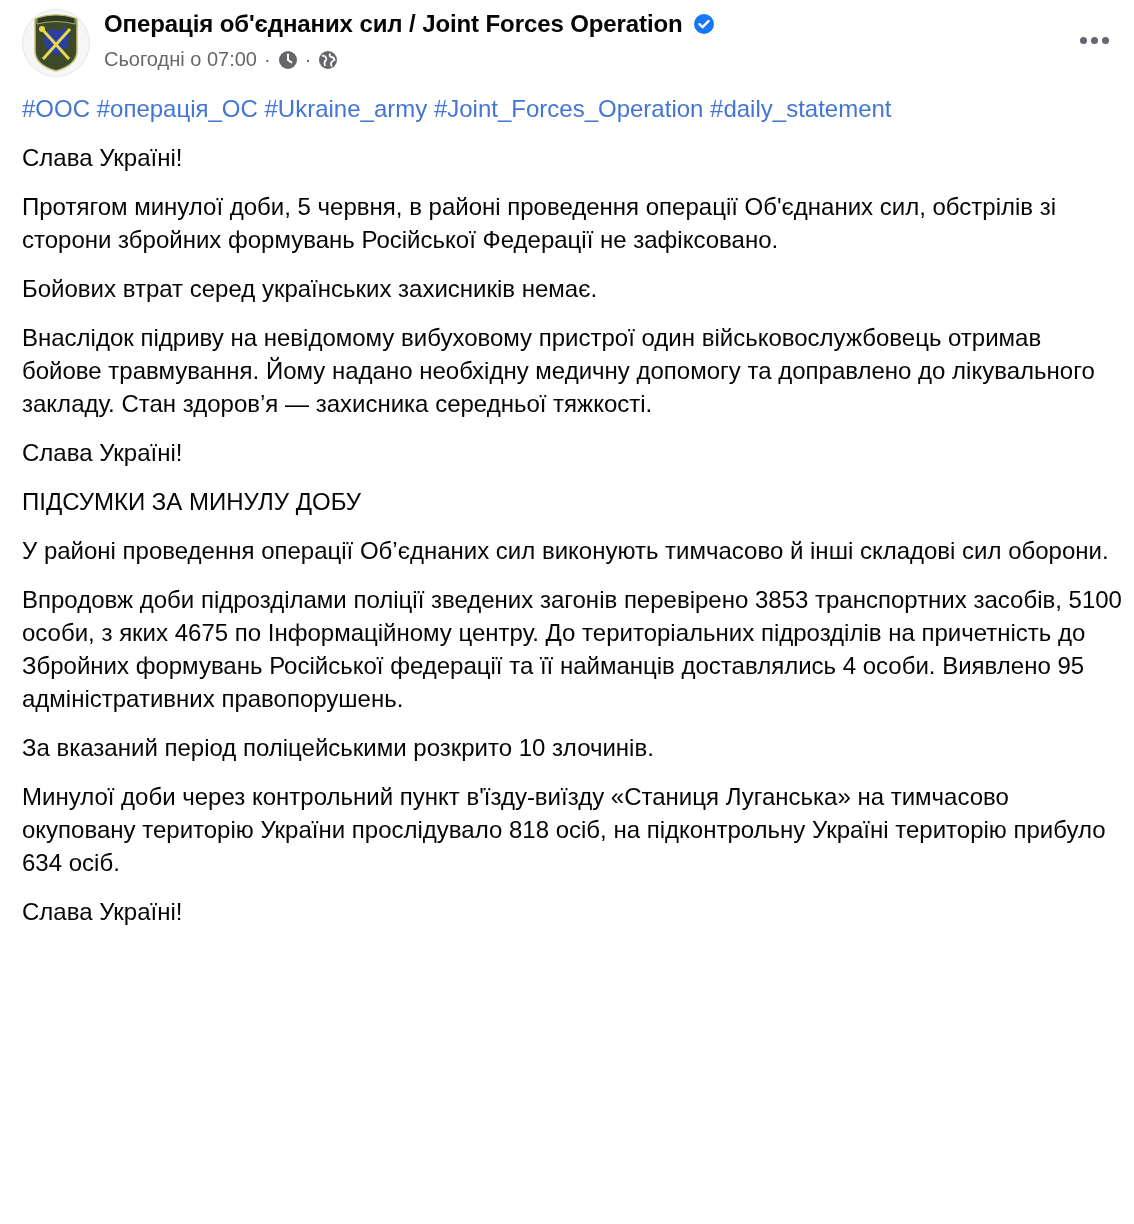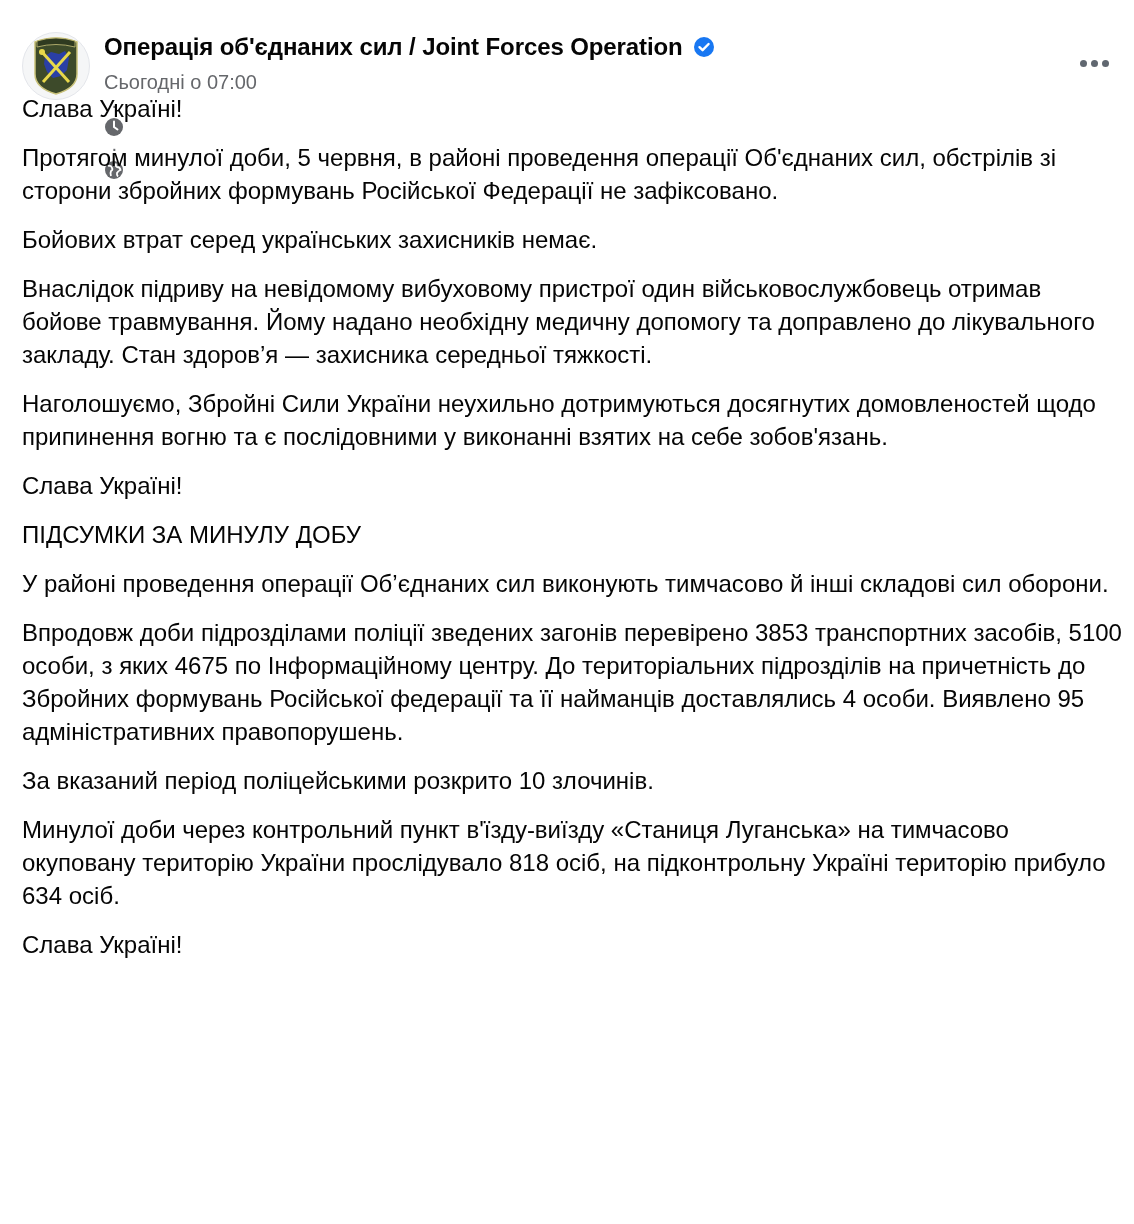--- a/index.html
+++ b/index.html
@@ -13,21 +13,20 @@
     overflow: hidden;
     font-family: "Liberation Sans", "DejaVu Sans", sans-serif;
     color: #050505;
     position: relative;
   }
   .post-header {
     position: absolute;
     left: 0; top: 0;
     width: 1134px;
     height: 90px;
-    margin-top: 23px;
   }
   .avatar {
     position: absolute;
     left: 22px; top: 9px;
     width: 68px; height: 68px;
     border-radius: 50%;
     background: #f5f6f7;
     border: 1px solid #e4e6eb;
     box-sizing: border-box;
     display: flex;
@@ -50,23 +49,23 @@
     letter-spacing: -0.1px;
   }
   .verified {
     width: 22px; height: 22px;
     display: inline-flex;
   }
   .meta-row {
     position: absolute;
     left: 104px; top: 48px;
     display: flex;
+    align-items: center;
     font-size: 20px;
     color: #65676b;
-    flex-direction: column;
   }
   .meta-row .time { cursor: pointer; }
   .meta-row .dot { margin: 0 7px; }
   .meta-icon { width: 20px; height: 20px; display: inline-flex; }
   .more-button {
     position: absolute;
     left: 1074px; top: 22px;
     width: 40px; height: 36px;
     display: flex;
     align-items: center;
@@ -140,25 +139,31 @@
     </span>
   </div>
   <div class="more-button">
     <span></span>
     <span></span>
     <span></span>
   </div>
 </div>
 
 <div class="post-body">
+  <p class="hashtags">
+    <a>#ООС</a>
+    <a>#операція_ОС</a>
+    <a>#Ukraine_army</a>
+    <a>#Joint_Forces_Operation</a>
+    <a>#daily_statement</a>
+  </p>
   <p>Слава Україні!</p>
   <p>Протягом минулої доби, 5 червня, в районі проведення операції Об'єднаних сил, обстрілів зі сторони збройних формувань Російської Федерації не зафіксовано.</p>
   <p>Бойових втрат серед українських захисників немає.</p>
   <p>Внаслідок підриву на невідомому вибуховому пристрої один військовослужбовець отримав бойове травмування. Йому надано необхідну медичну допомогу та доправлено до лікувального закладу. Стан здоров’я — захисника середньої тяжкості.</p>
-  <p>Наголошуємо, Збройні Сили України неухильно дотримуються досягнутих домовленостей щодо припинення вогню та є послідовними у виконанні взятих на себе зобов'язань.</p>
   <p>Слава Україні!</p>
   <p>ПІДСУМКИ ЗА МИНУЛУ ДОБУ</p>
   <p>У районі проведення операції Об’єднаних сил виконують тимчасово й інші складові сил оборони.</p>
   <p>Впродовж доби підрозділами поліції зведених загонів перевірено 3853 транспортних засобів, 5100 особи, з яких 4675 по Інформаційному центру. До територіальних підрозділів на причетність до Збройних формувань Російської федерації та її найманців доставлялись 4 особи. Виявлено 95  адміністративних  правопорушень.</p>
   <p>За вказаний період поліцейськими розкрито 10 злочинів.</p>
   <p>Минулої доби через контрольний пункт в'їзду-виїзду «Станиця Луганська» на тимчасово окуповану територію України прослідувало 818 осіб, на підконтрольну Україні територію прибуло 634 осіб.</p>
   <p>Слава Україні!</p>
 </div>
 
 </body></html>

